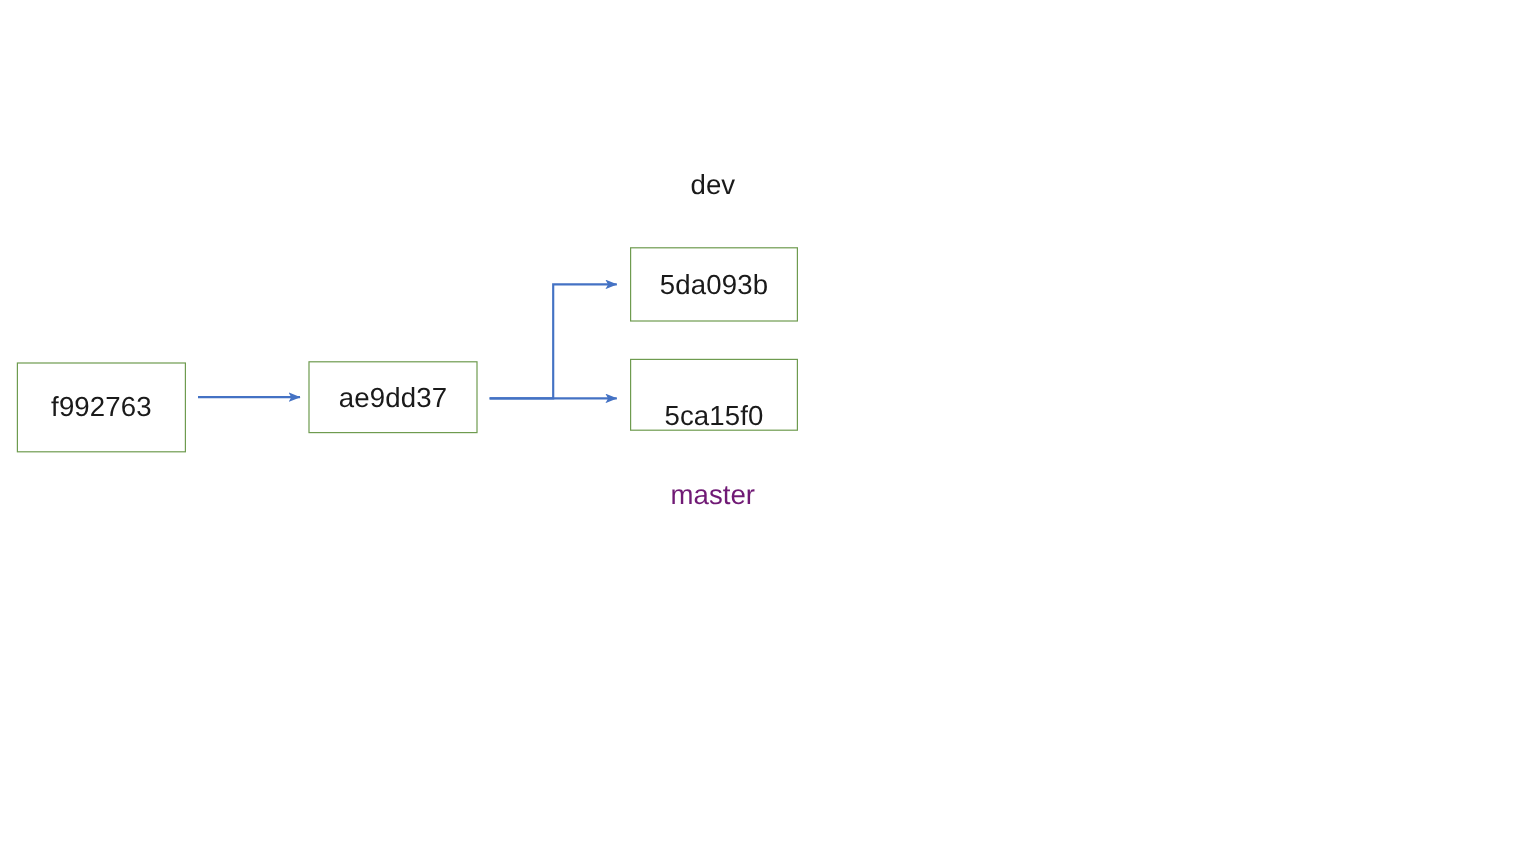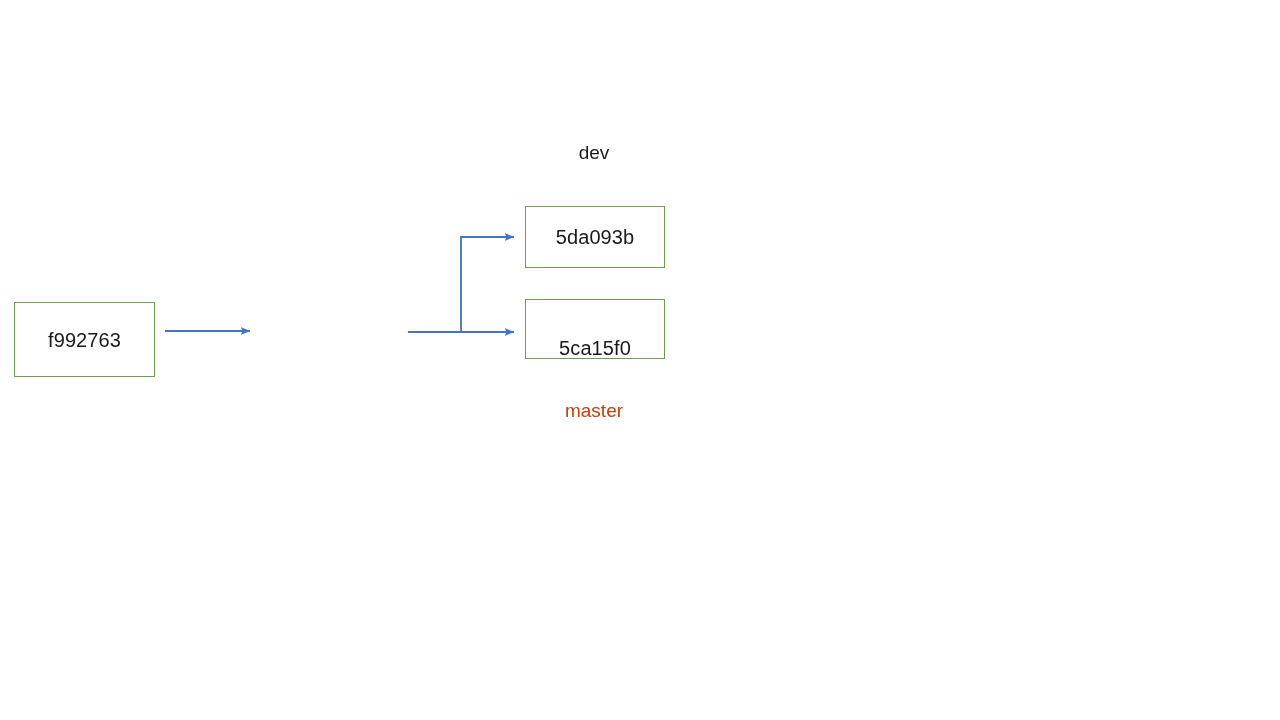--- a/index.html
+++ b/index.html
@@ -23,39 +23,39 @@
   .commit-node {
     position: absolute;
     box-sizing: border-box;
     background: #ffffff;
     border: 1px solid #6e9b4f;
     display: flex;
     align-items: center;
     justify-content: center;
   }
   .commit-label {
-    font-size: 20px;
+    font-size: 23px;
     line-height: 1;
     color: #1a1a1a;
     letter-spacing: 0.1px;
     white-space: nowrap;
   }
   .branch-label {
     position: absolute;
-    font-size: 19px;
+    font-size: 23px;
     line-height: 1;
     white-space: nowrap;
     text-align: center;
     transform: translateX(-50%);
   }
   .branch-label.dev-style {
     color: #1a1a1a;
   }
   .branch-label.master-style {
-    color: #c2410c;
+    color: #701a75;
   }
   #edges {
     position: absolute;
     left: 0;
     top: 0;
     width: 1280px;
     height: 720px;
     pointer-events: none;
   }
 </style>
@@ -81,20 +81,23 @@
 
     <g>
       <path d="M 408 332 L 514 332" stroke="#4472c4" stroke-width="1.8" fill="none" marker-end="url(#arrowhead)"></path>
     </g>
   </svg>
 
   <div class="commit-node" style="left:14px; top:302px; width:141px; height:75px;">
     <span class="commit-label">f992763</span>
   </div>
 
+  <div class="commit-node" style="left:257px; top:301px; width:141px; height:60px;">
+    <span class="commit-label">ae9dd37</span>
+  </div>
 
   <div class="commit-node" style="left:525px; top:206px; width:140px; height:62px;">
     <span class="commit-label">5da093b</span>
   </div>
 
   <div class="commit-node" style="left:525px; top:299px; width:140px; height:60px;align-items:flex-end;">
     <span class="commit-label">5ca15f0</span>
   </div>
 
   <div class="branch-label dev-style" style="left:594px; top:143px;">dev</div>

